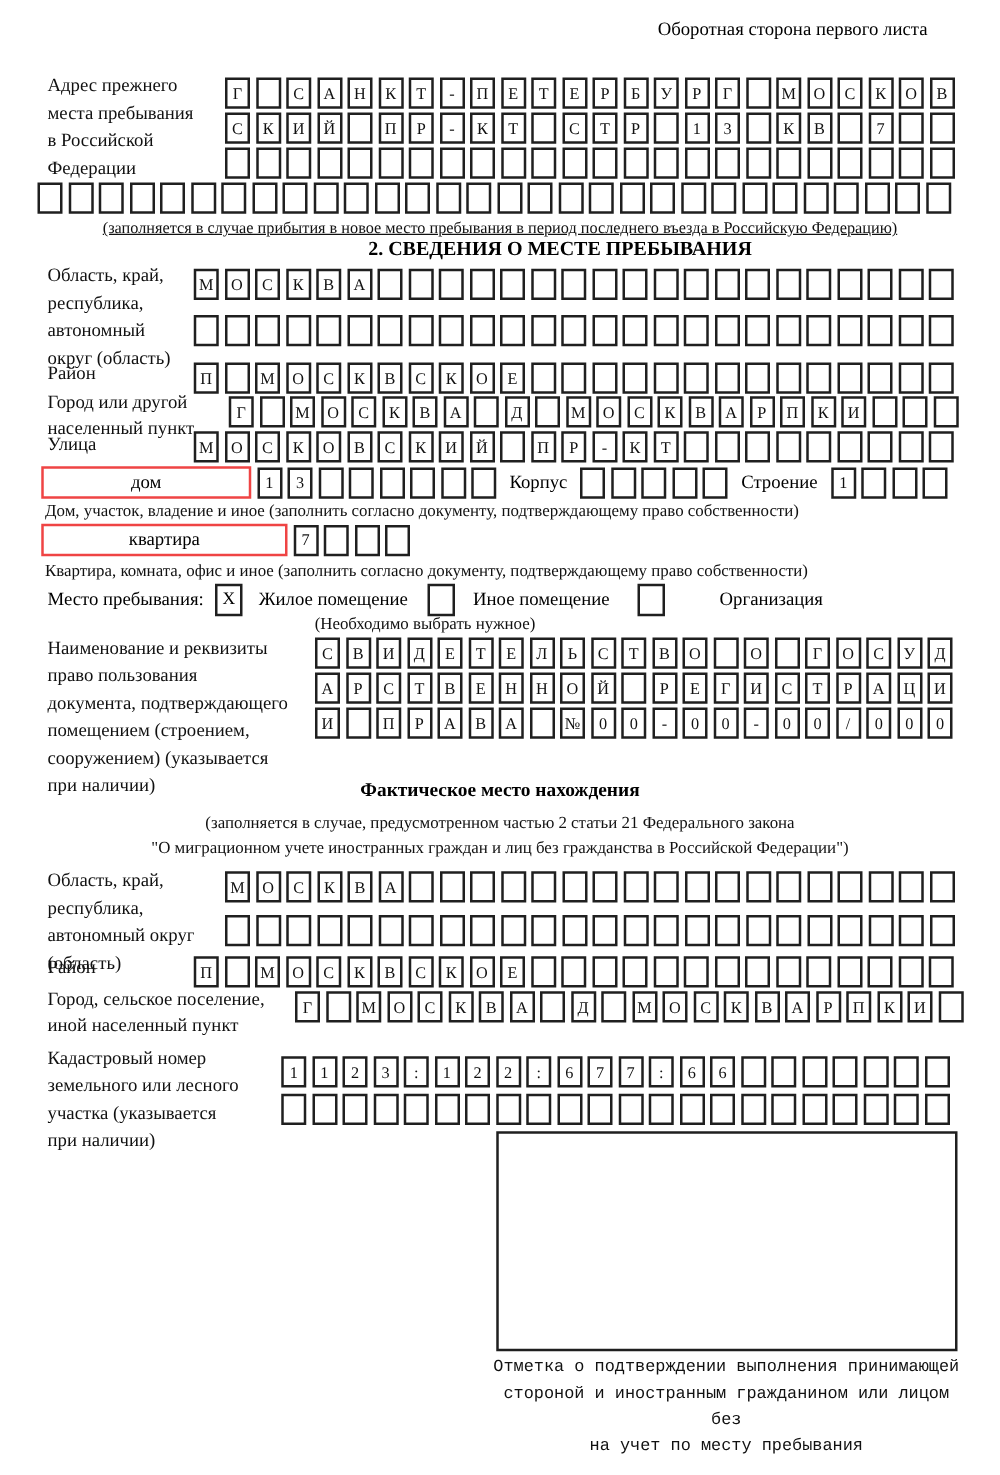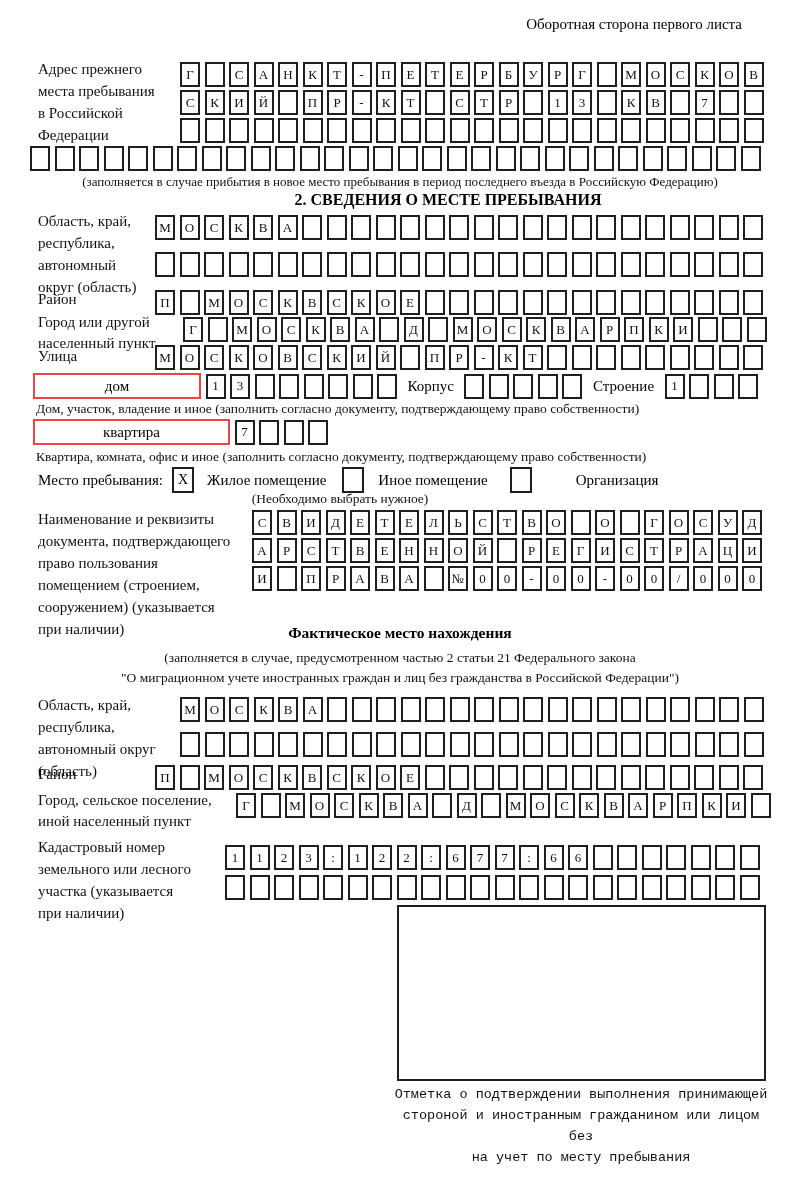--- a/index.html
+++ b/index.html
@@ -147,21 +147,21 @@
     <span class="cell"> </span>
     <span class="cell"> </span>
     <span class="cell"> </span>
     <span class="cell"> </span>
     <span class="cell"> </span>
     <span class="cell"> </span>
     <span class="cell"> </span>
     <span class="cell"> </span>
   </div>
 
-<div class="caption center" style="top:174px;font-size:13px;">(заполняется в случае прибытия в новое место пребывания в период последнего въезда в Российскую Федерацию)</div>
+<div class="caption center" style="top:174px;font-size:13px;text-decoration:underline;">(заполняется в случае прибытия в новое место пребывания в период последнего въезда в Российскую Федерацию)</div>
 
 <div class="title" style="top:191px;padding-left:48px;">2. СВЕДЕНИЯ О МЕСТЕ ПРЕБЫВАНИЯ</div>
 
 <div class="lbl" style="left:38px;top:210px;">
     <div>Область, край,</div>
     <div>республика,</div>
     <div>автономный</div>
     <div>округ (область)</div>
   </div>
 <div class="row" style="left:155px;top:215px;">
@@ -356,22 +356,22 @@
   <span class="inline-lbl" style="margin-left:13px;">Жилое помещение</span>
   <span class="chk" style="margin-left:16px;"></span>
   <span class="inline-lbl" style="margin-left:14px;">Иное помещение</span>
   <span class="chk" style="margin-left:22px;"></span>
   <span class="inline-lbl" style="margin-left:44px;">Организация</span>
 </div>
 <div class="caption" style="left:140px;top:491px;width:400px;text-align:center;font-size:13.5px;">(Необходимо выбрать нужное)</div>
 
 <div class="lbl" style="left:38px;top:508px;">
     <div>Наименование и реквизиты</div>
+    <div>право пользования</div>
     <div>документа, подтверждающего</div>
-    <div>право пользования</div>
     <div>помещением (строением,</div>
     <div>сооружением) (указывается</div>
     <div>при наличии)</div>
   </div>
 <div class="row" style="left:252px;top:510px;">
     <span class="cell">С</span>
     <span class="cell">В</span>
     <span class="cell">И</span>
     <span class="cell">Д</span>
     <span class="cell">Е</span>

